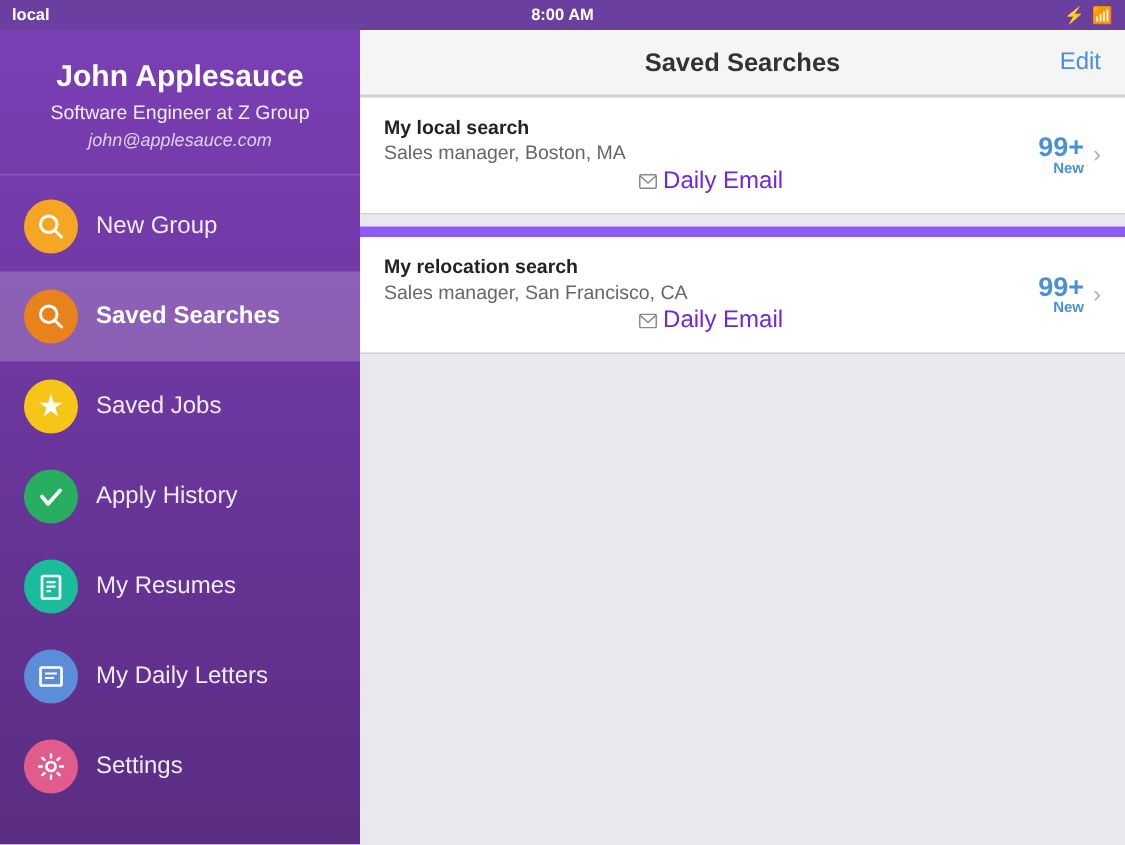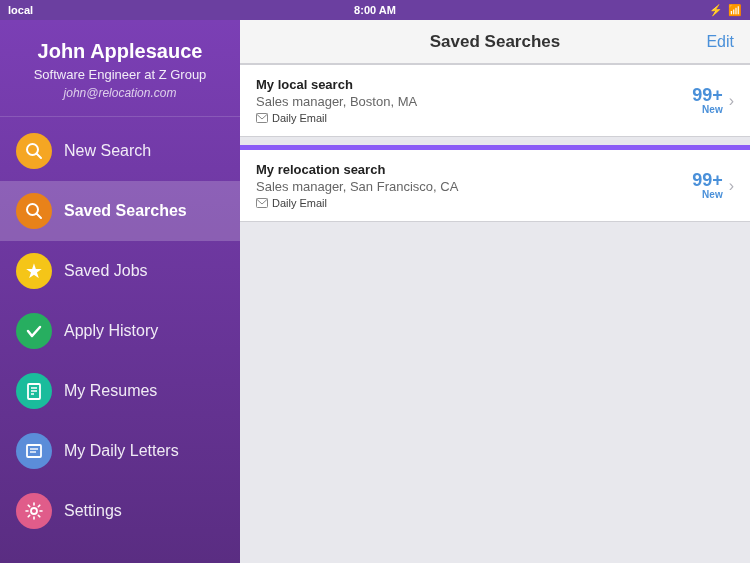--- a/index.html
+++ b/index.html
@@ -151,21 +151,21 @@
       cursor: pointer;
     }
 
     .search-item:first-child {
       margin-top: 0;
       border-top: 1px solid #d0d0d5;
     }
 
     .search-item + .search-item {
       margin-top: 8px;
-      border-top: 5px solid #8b5cf6;
+      border-top: 7px solid #8b5cf6;
     }
 
     .search-info { flex: 1; }
 
     .search-name {
       font-size: 13px;
       font-weight: 600;
       color: #222;
       margin-bottom: 2px;
     }
@@ -173,22 +173,23 @@
     .search-criteria {
       font-size: 13px;
       color: #666;
       margin-bottom: 3px;
     }
 
     .search-email-badge {
       display: flex;
       align-items: center;
       gap: 4px;
-      color: #404040;
-      font-size: 11px;
+      color: #6d28d9;
+      font-size: 16px;
+      justify-content: center;
     }
 
     .search-item-right {
       display: flex;
       align-items: center;
       gap: 6px;
     }
 
     .badge-container {
       text-align: right;
@@ -224,33 +225,33 @@
   </div>
 </div>
 
 <div class="app-container">
 
   <div class="sidebar">
 
     <div class="user-profile">
       <div class="user-name">John Applesauce</div>
       <div class="user-title">Software Engineer at Z Group</div>
-      <div class="user-email">john@relocation.com</div>
+      <div class="user-email">john@applesauce.com</div>
     </div>
 
     <nav class="nav-menu">
 
       <div class="nav-item">
         <div class="nav-icon icon-orange">
           <svg width="18" height="18" viewBox="0 0 18 18" fill="none">
             <circle cx="7.5" cy="7.5" r="5.5" stroke="white" stroke-width="2"></circle>
             <line x1="11.5" y1="11.5" x2="16" y2="16" stroke="white" stroke-width="2" stroke-linecap="round"></line>
           </svg>
         </div>
-        <span>New Search</span>
+        <span>New Group</span>
       </div>
 
       <div class="nav-item active">
         <div class="nav-icon icon-orange2">
           <svg width="18" height="18" viewBox="0 0 18 18" fill="none">
             <circle cx="7.5" cy="7.5" r="5.5" stroke="white" stroke-width="2"></circle>
             <line x1="11.5" y1="11.5" x2="16" y2="16" stroke="white" stroke-width="2" stroke-linecap="round"></line>
           </svg>
         </div>
         <span>Saved Searches</span>

